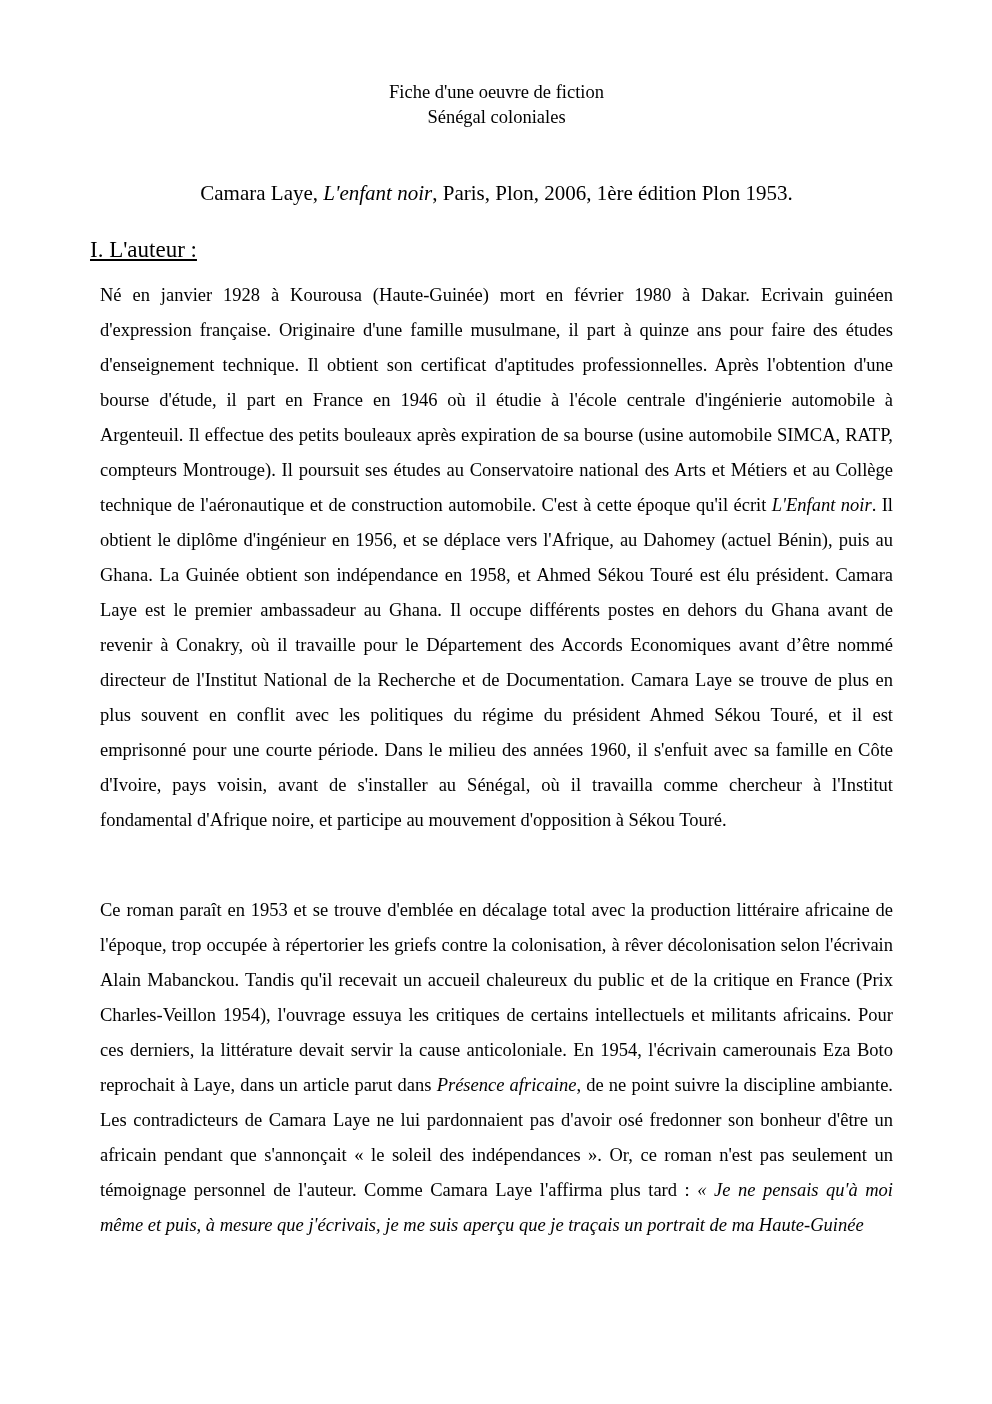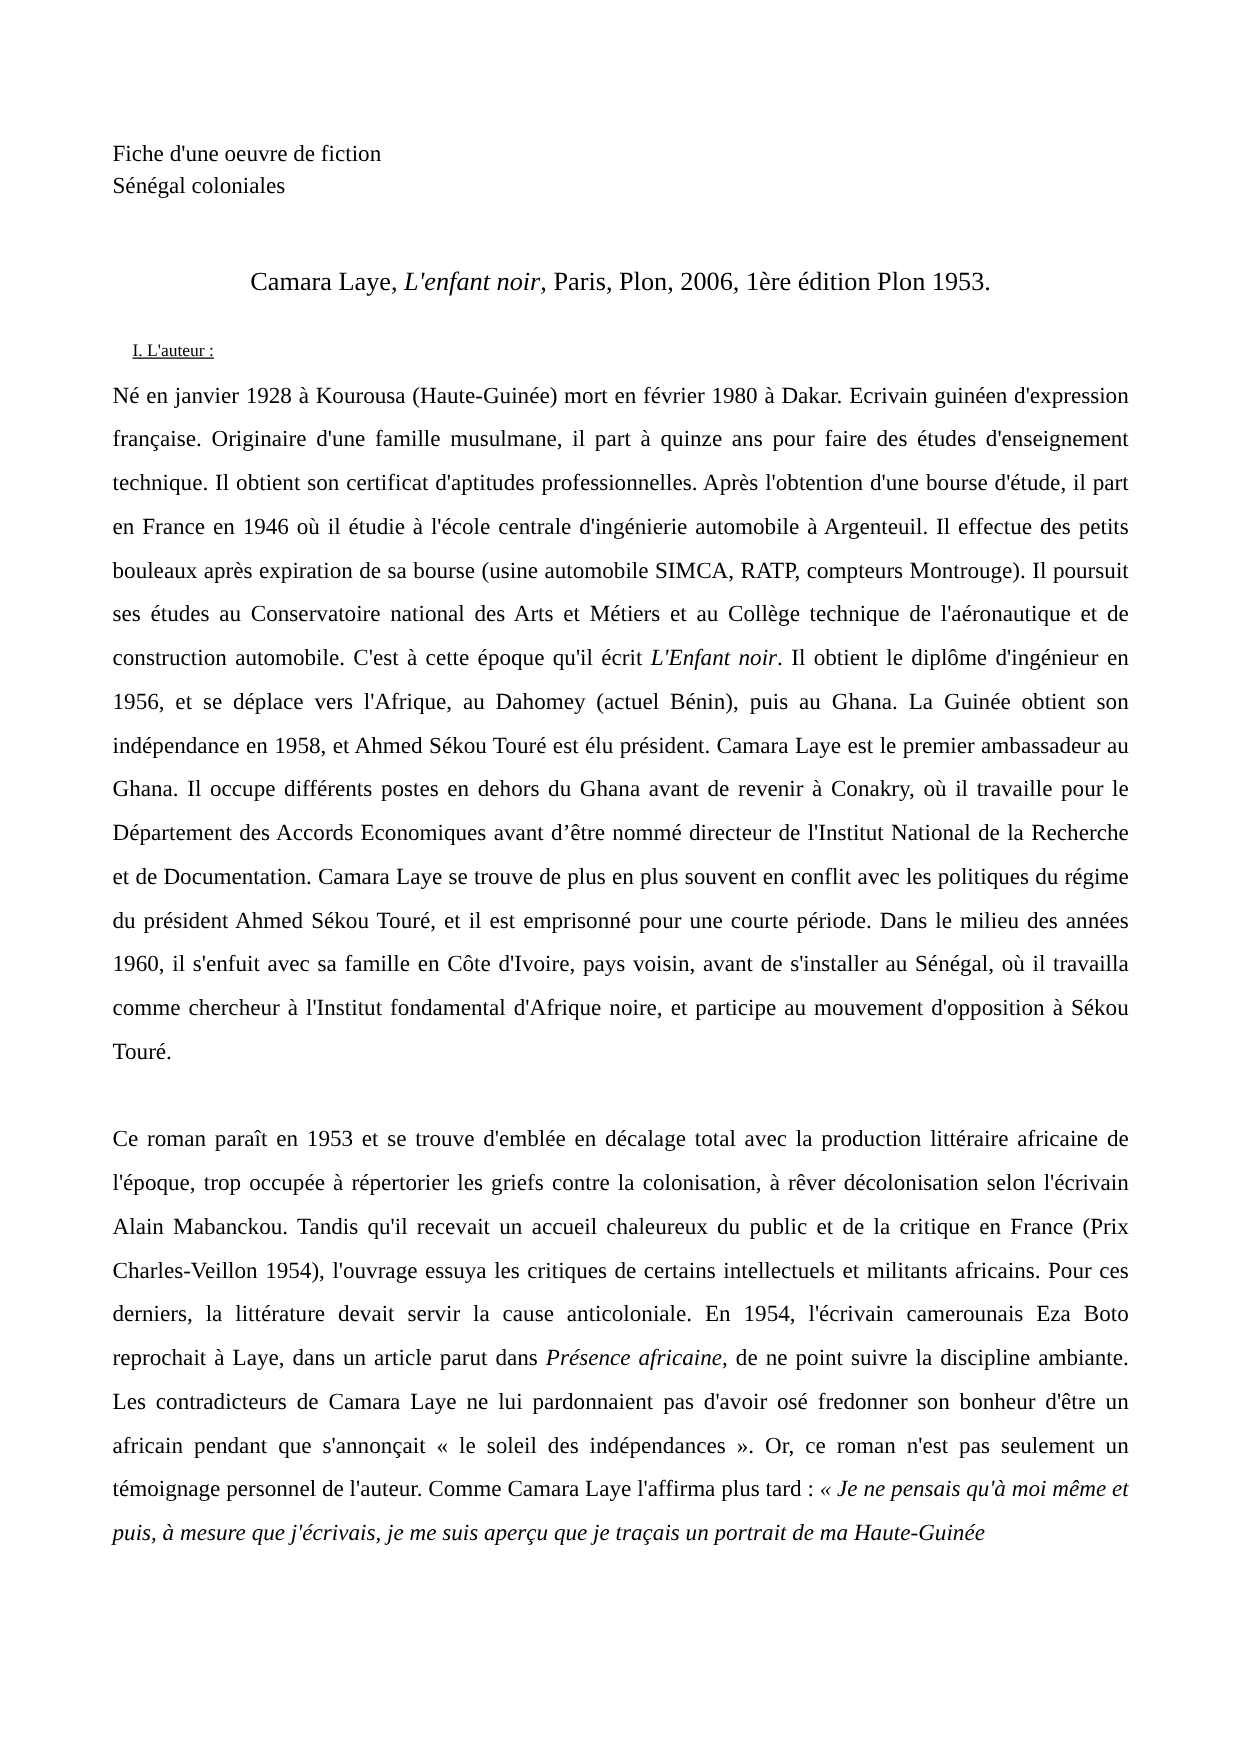--- a/index.html
+++ b/index.html
@@ -24,57 +24,56 @@
   }
   .content {
     position: absolute;
     left: 90px;
     top: 0;
     width: 813px;
   }
 
   
   .doc-header {
-    margin-top: 112px;
-    text-align: left;
+    margin-top: 80px;
+    text-align: center;
     font-size: 18.5px;
     line-height: 25px;
   }
   .doc-header div {
     white-space: nowrap;
   }
 
   
   .work-ref {
     margin-top: 51px;
     text-align: center;
     font-size: 21px;
     line-height: 25px;
   }
   .work-ref .em { font-style: italic; }
 
   
   .section-heading {
-    font-size: 14px;
+    font-size: 23px;
     line-height: 36px;
     margin-top: 26px;
     text-align: left;
-    margin-left: 16px;
   }
   .section-heading span.u {
     text-decoration: underline;
   }
 
   
   .body-par {
     font-size: 18.5px;
     line-height: 35px;
     text-align: justify;
     text-justify: inter-word;
-    margin: 0;
+    margin: 10px;
     hyphens: none;
   }
   .body-par .em { font-style: italic; }
 
   .gap-line {
     height: 35px;
   }
 
   
   .par-2 { }

